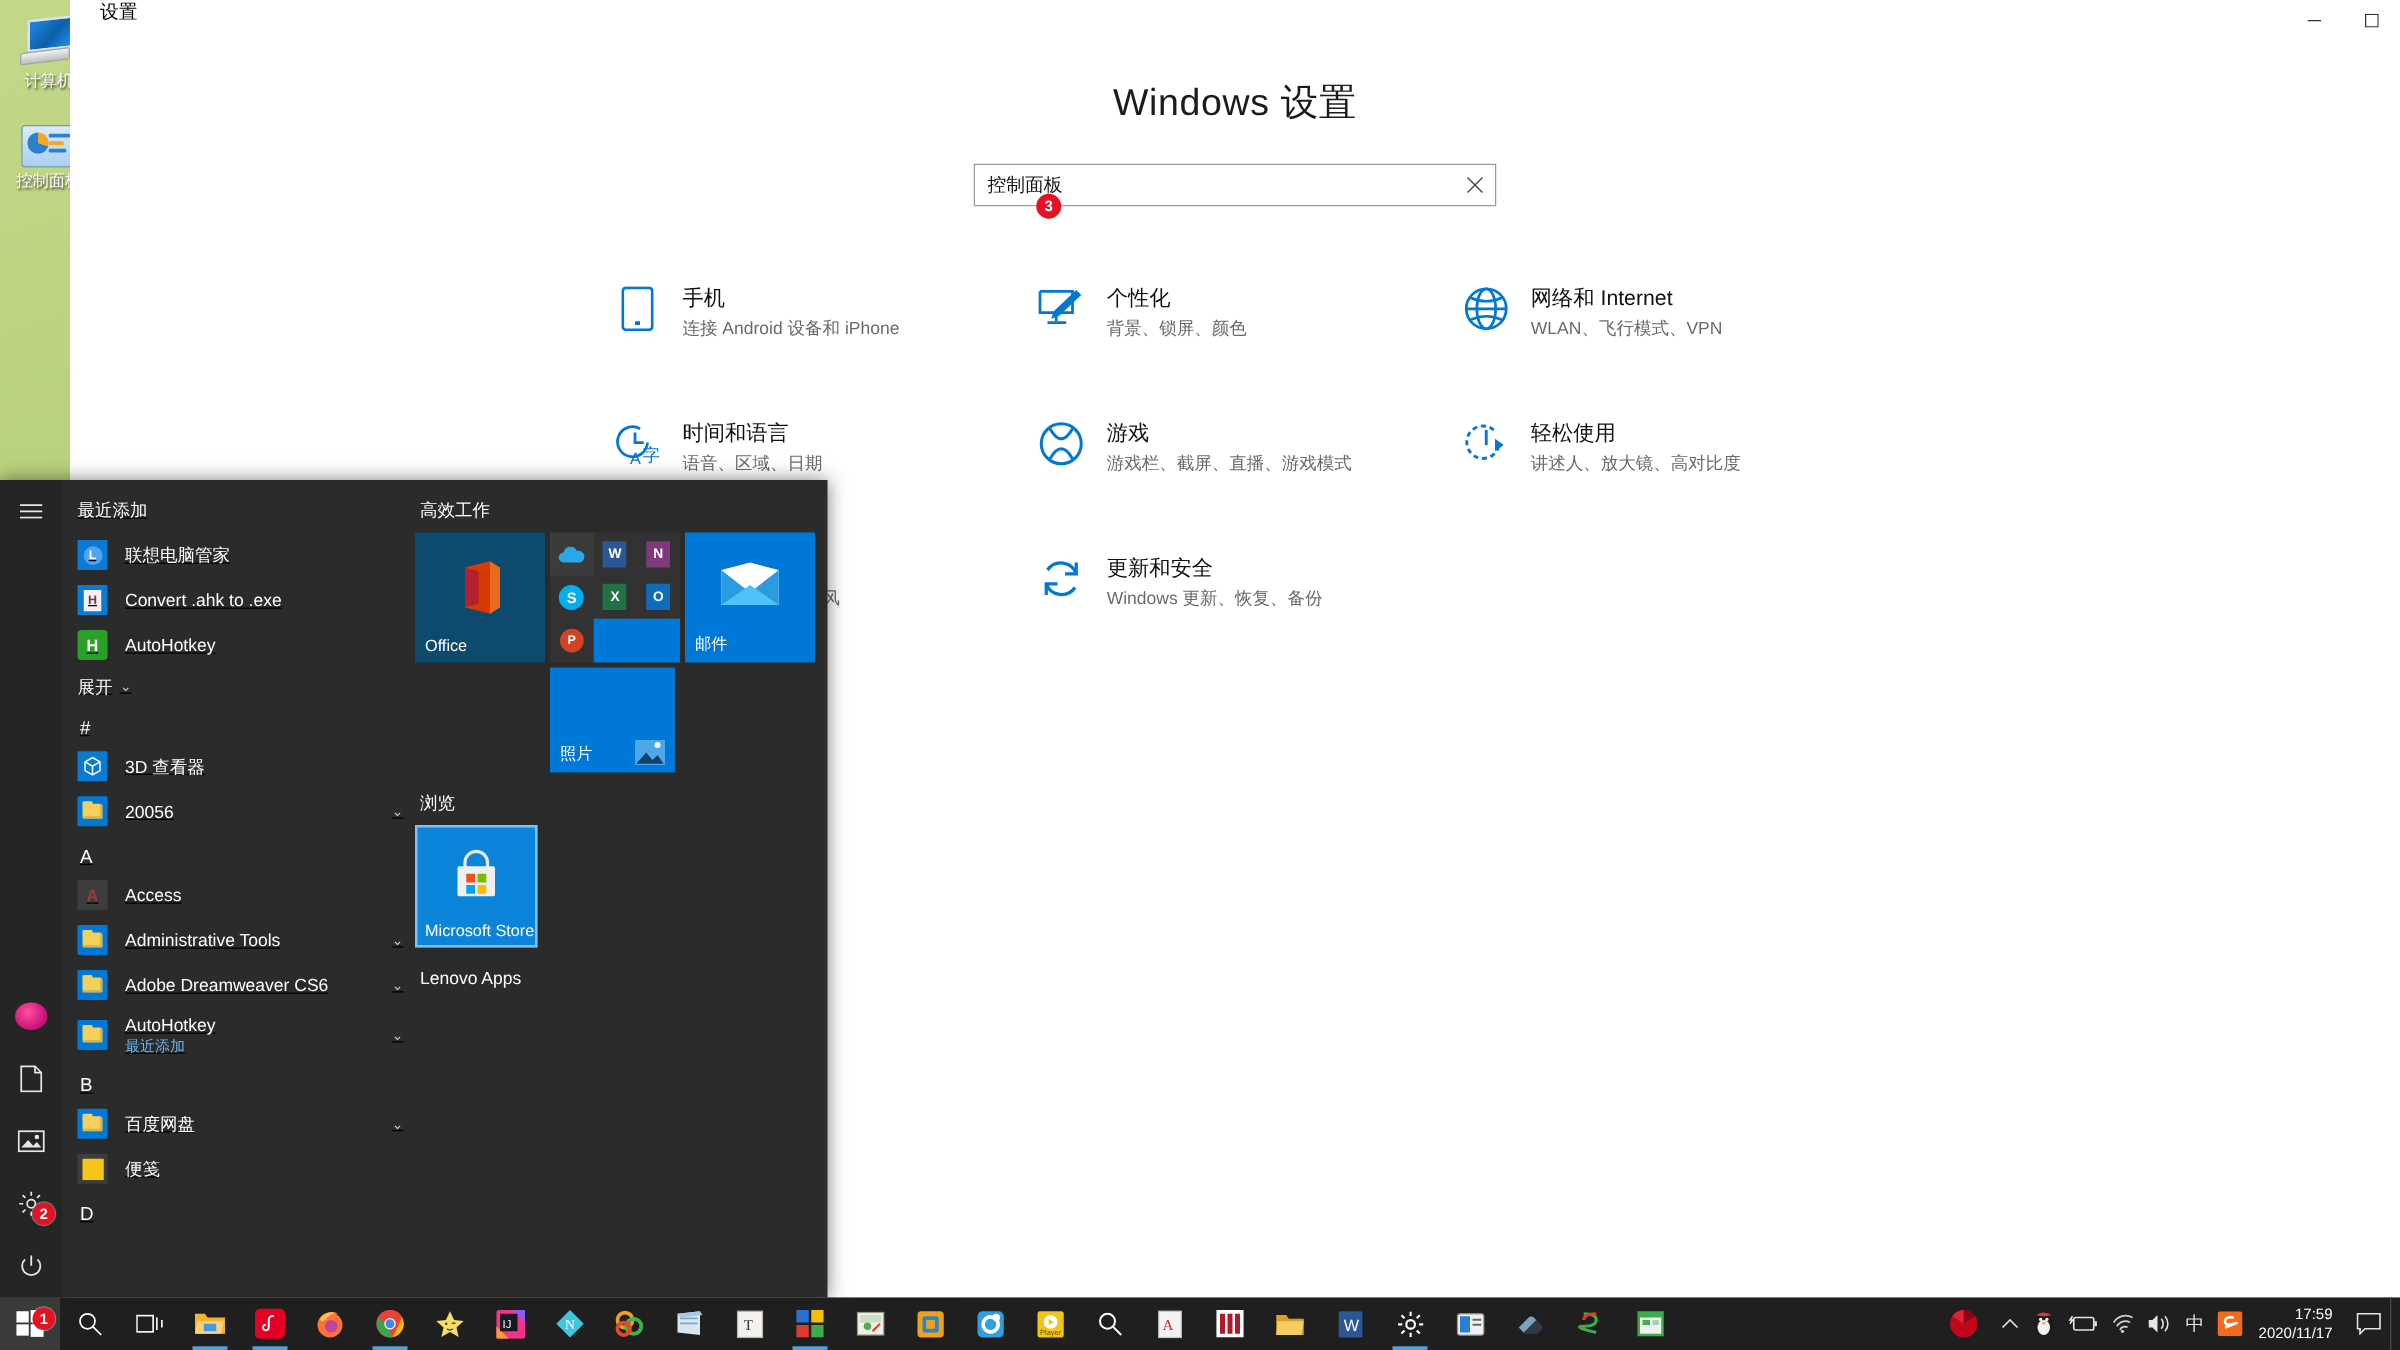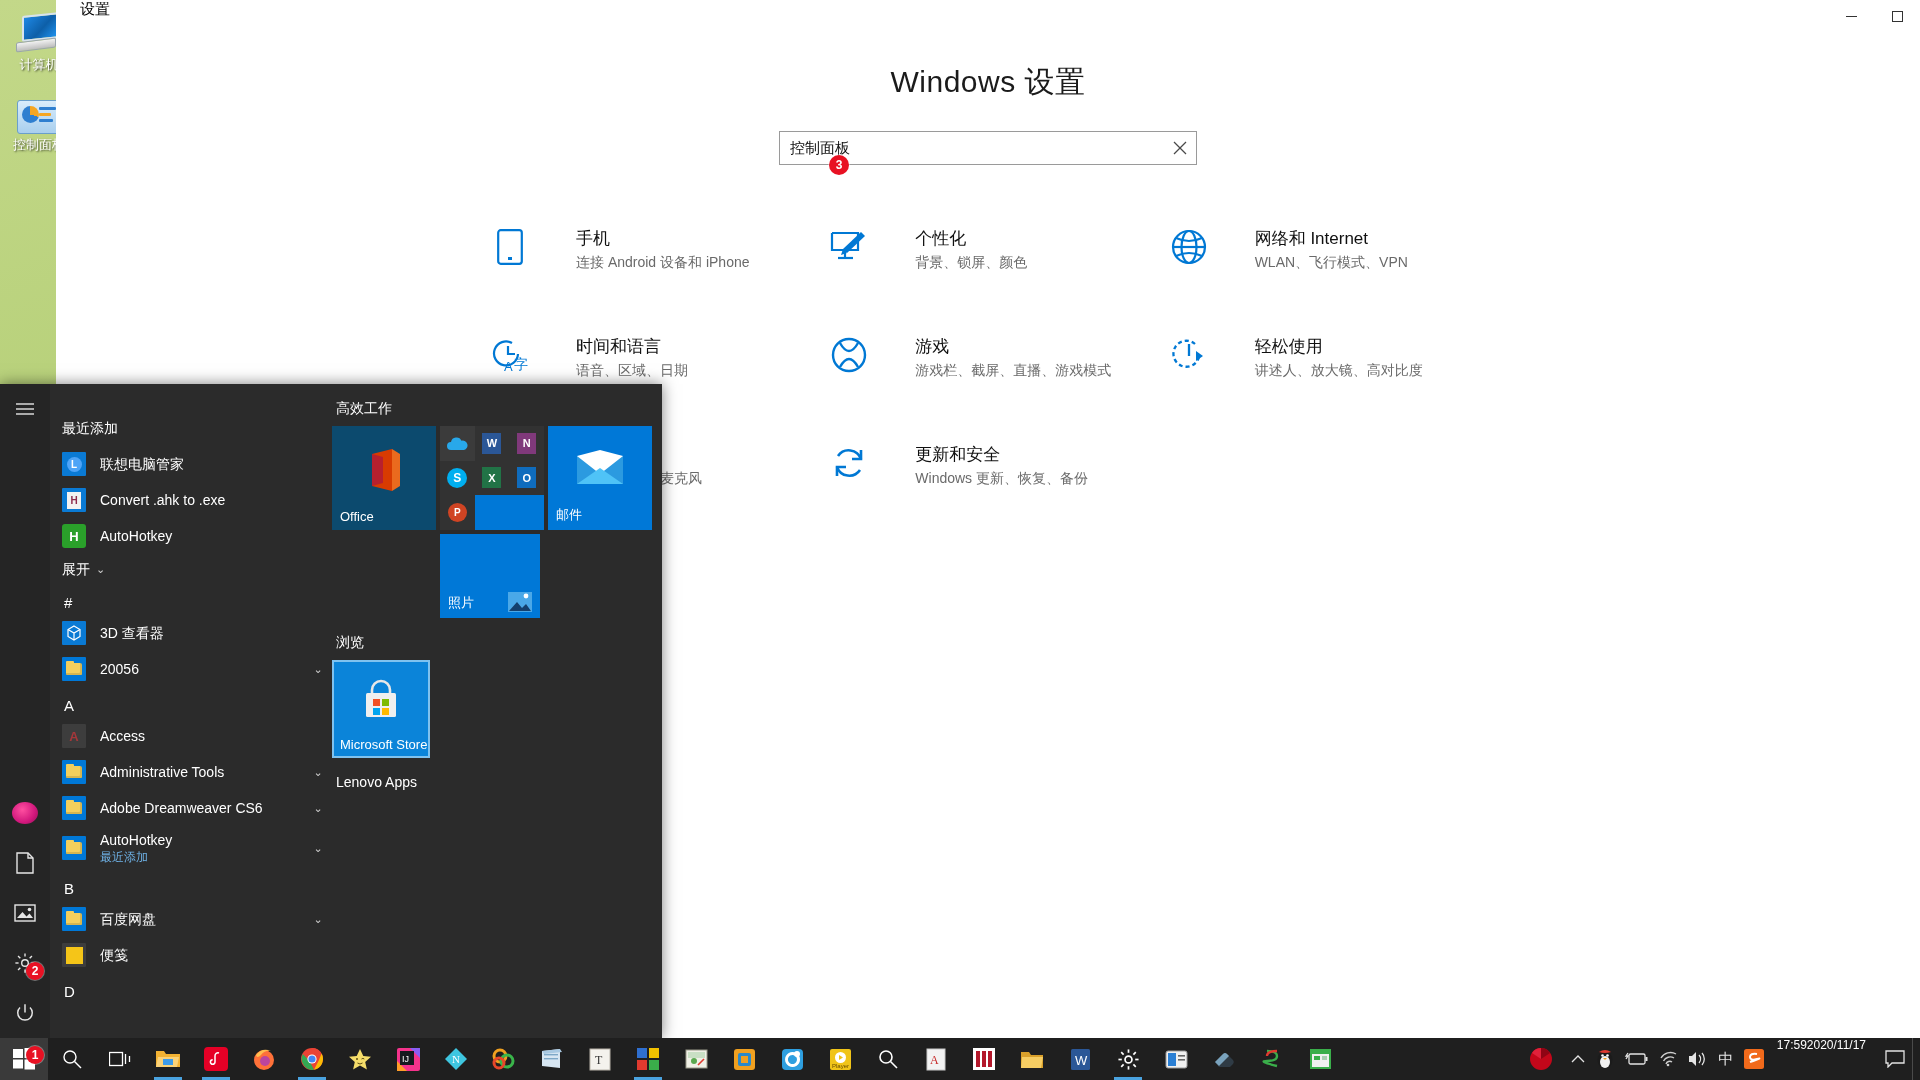--- a/index.html
+++ b/index.html
@@ -103,21 +103,21 @@
     margin:62px auto 0; width:1040px;
     display:grid; grid-template-columns:repeat(3,1fr);
     row-gap:64px; column-gap:0;
     padding-left:22px;
   }
   .cat { display:flex; align-items:flex-start; gap:16px; cursor:default; }
   .cat-icon {
     width:40px; height:40px; flex:none; color:#0078d4;
     display:flex; align-items:center; justify-content:center;
   }
-  .cat-text { padding-top:1px;margin-left:30px; }
+  .cat-text { padding-top:1px; }
   .cat-title { font-size:17px; color:#101010; line-height:22px; }
   .cat-sub { font-size:14px; color:#6a6a6a; margin-top:3px; line-height:18px; }
 
   
   #start-menu {
     position:absolute; left:0; bottom:42px; width:662px; height:654px;
     background:#2b2b2b; display:flex;
     box-shadow:0 0 14px rgba(0,0,0,.5);
   }
   #start-rail {
@@ -125,22 +125,23 @@
     display:flex; flex-direction:column;
   }
   .rail-btn {
     width:50px; height:50px; display:flex; align-items:center;
     justify-content:center; color:#e6e6e6; position:relative;
   }
   #rail-spacer { flex:1; }
   #rail-gear-badge { right:6px; bottom:8px; width:18px; height:18px; }
 
   #start-apps {
-    width:280px; overflow:hidden; padding-top:32px;
+    width:280px; overflow:hidden; padding-top:12px;
     position:relative;
+    text-decoration:underline;
   }
   .apps-header {
     color:#fff; font-size:14px; padding:4px 0 8px 12px;
   }
   .alpha-header {
     color:#fff; font-size:15px; padding:10px 0 4px 14px;
   }
   .app-row {
     display:flex; align-items:center; height:36px;
     padding-left:12px; color:#fff; font-size:14px; position:relative;
@@ -219,21 +220,21 @@
     display:flex; align-items:center; justify-content:center;
     font-size:11px; font-weight:bold; color:#fff; }
   #tray { margin-left:auto; display:flex; align-items:center; height:42px; }
   .tray-btn {
     min-width:26px; height:42px; padding:0 5px;
     display:flex; align-items:center; justify-content:center;
     color:#e4e4e4; font-size:13px;
   }
   #clock {
     color:#fff; font-size:12px; line-height:15px; text-align:right;
-    padding:0 12px 0 8px; display:flex; flex-direction:row;
+    padding:0 12px 0 8px; display:flex; flex-direction:column;
     justify-content:center; height:42px;
   }
   #show-desktop { width:8px; height:42px; border-left:1px solid #4a4a4a; }
   #notif-btn { width:34px; }
 </style>
 </head>
 <body>
 
 <div id="desktop">
   <div class="desk-icon" style="left:8px; top:14px;">

